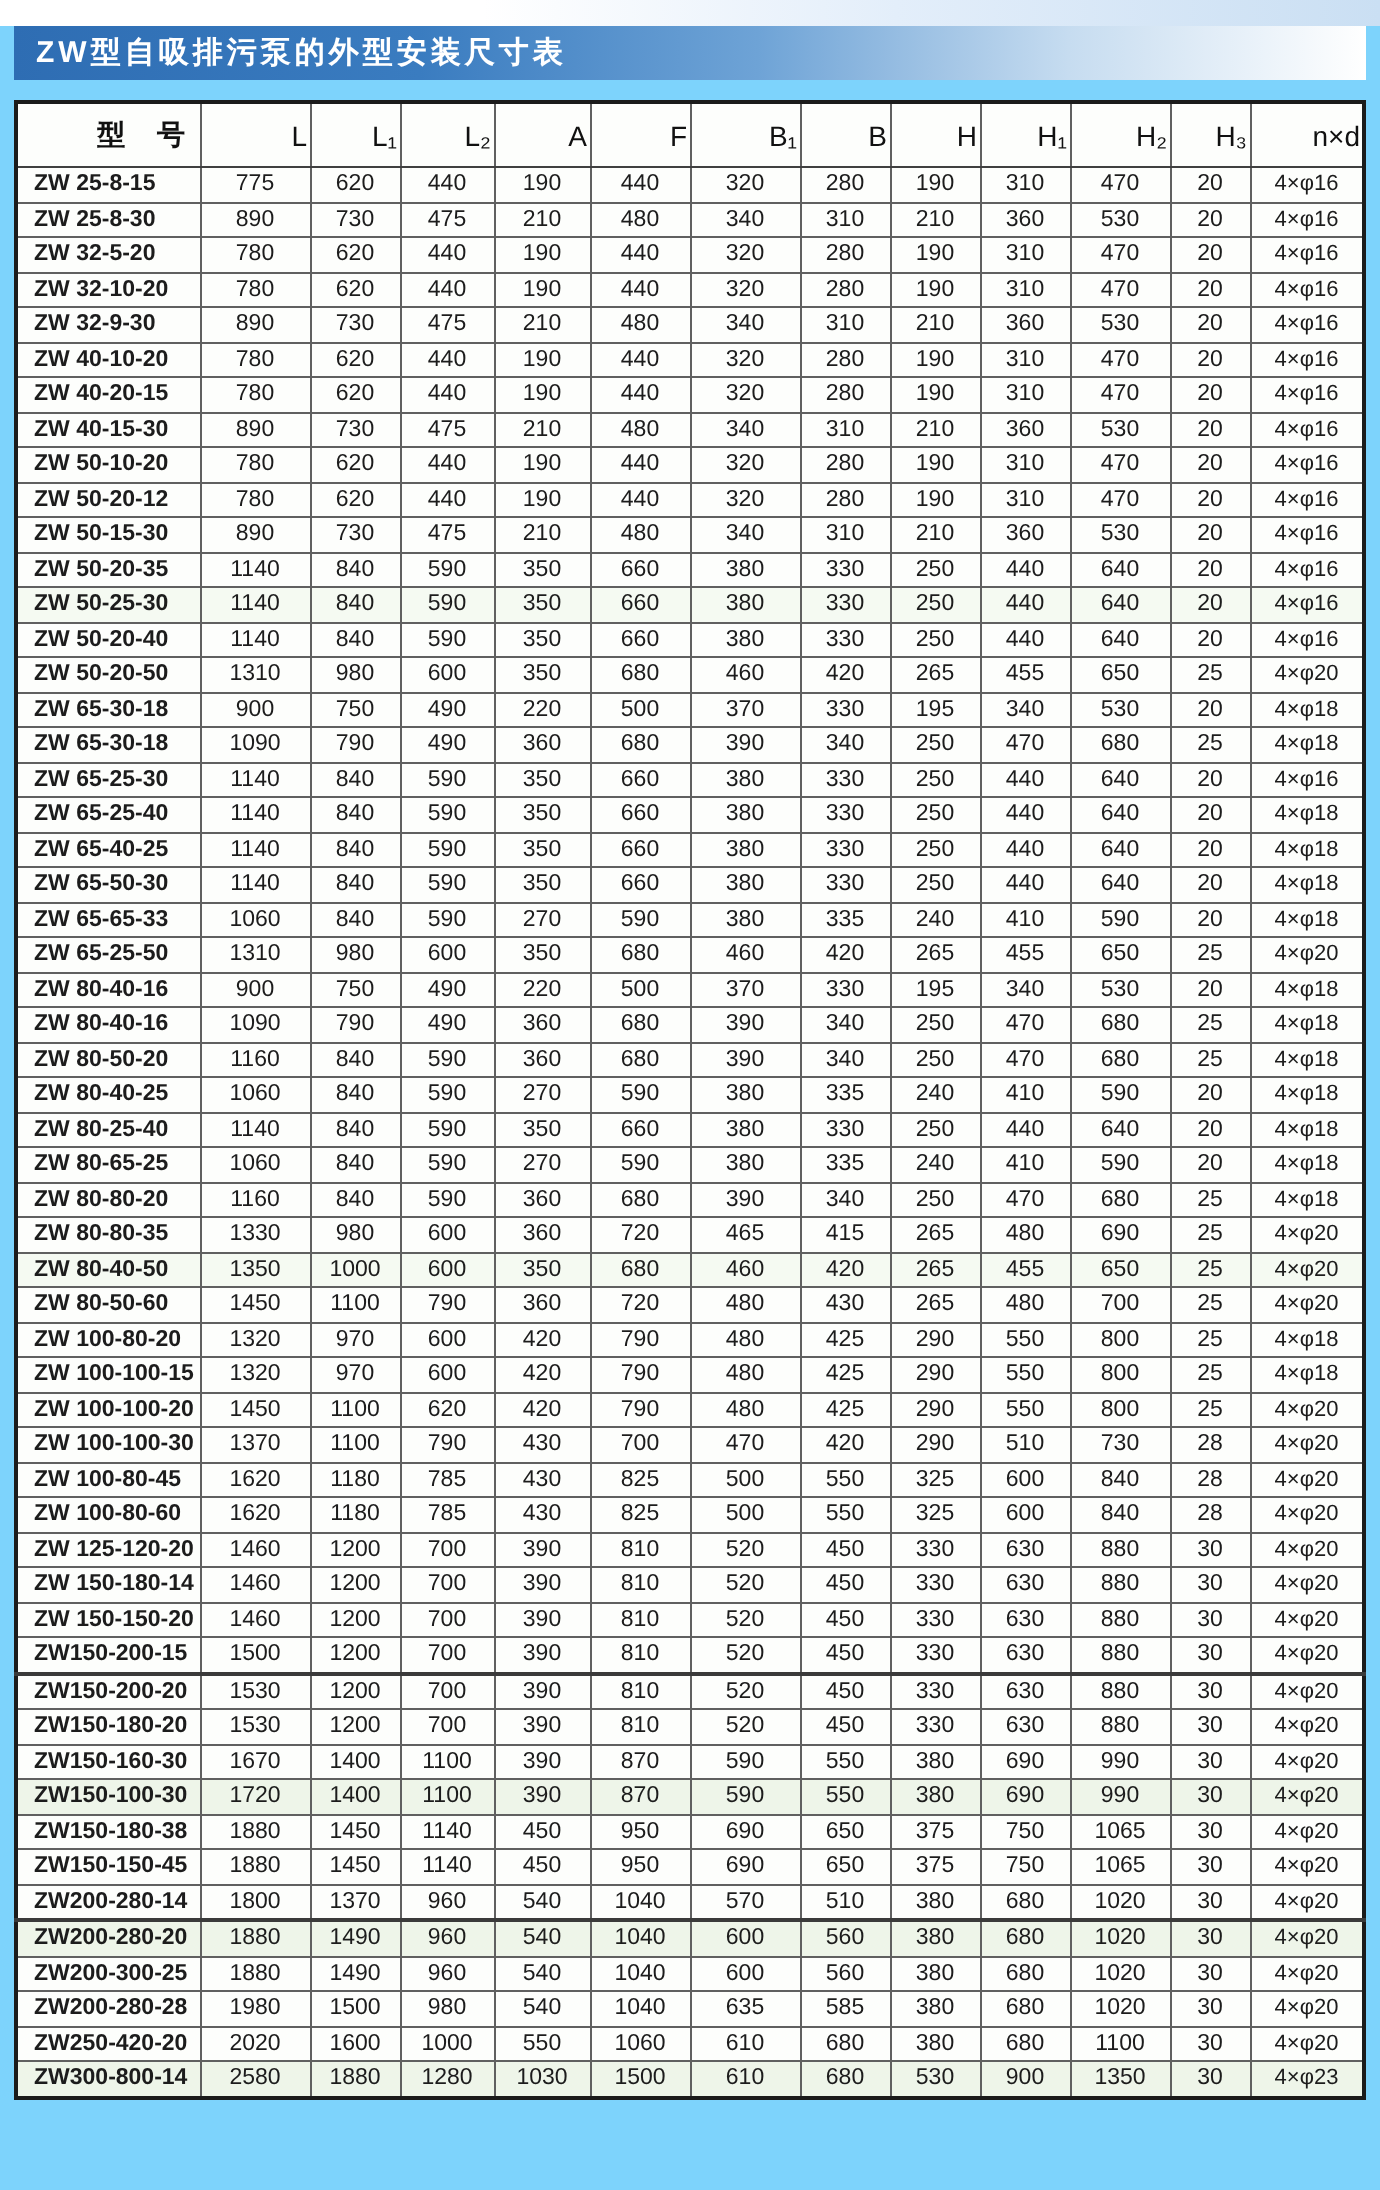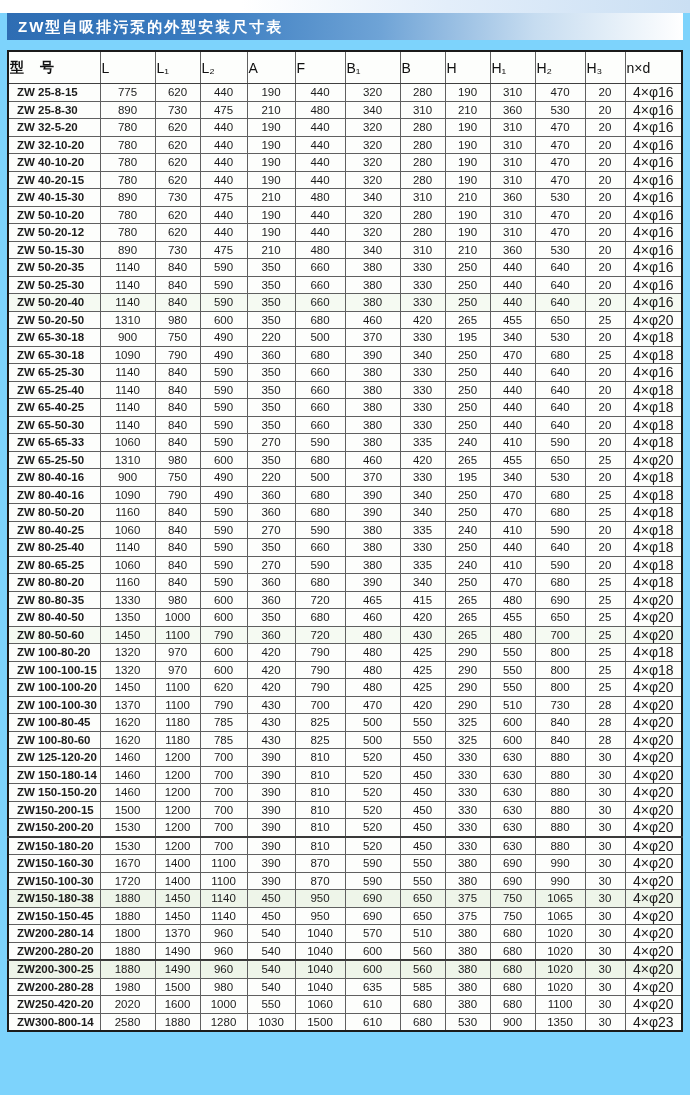--- a/index.html
+++ b/index.html
@@ -48,42 +48,42 @@
   table.dims th, table.dims td {
     border: 1px solid #606060;
     overflow: hidden;
     white-space: nowrap;
   }
   table.dims th {
     height: 29px;
     font-size: 14px;
     font-weight: normal;
     color: #111;
-    text-align: left;
+    text-align: right;
     background: #fdfefc;
   }
   table.dims th:first-child {
     font-weight: bold;
     letter-spacing: 6px;
   }
   table.dims td {
     height: 16.5px;
     line-height: 16.5px;
     font-size: 11.5px;
     color: #1c1c1c;
     text-align: center;
     padding: 0;
   }
   table.dims td.model {
     text-align: left;
     padding-left: 8px;
     font-weight: bold;
   }
   table.dims td.nxd {
-    font-size: 14px;
+    font-size: 11px;
   }
   
   table.dims tbody tr:nth-child(47),
   table.dims tbody tr:nth-child(51),
   table.dims tbody tr:nth-child(55),
   table.dims tbody tr:nth-child(56) {
     background: #eef5e9;
   }
   table.dims tbody tr:nth-child(13),
   table.dims tbody tr:nth-child(32) {
@@ -192,20 +192,35 @@
           <td>440</td>
           <td>320</td>
           <td>280</td>
           <td>190</td>
           <td>310</td>
           <td>470</td>
           <td>20</td>
           <td class="nxd">4×φ16</td>
         </tr>
         <tr>
+          <td class="model">ZW 32-9-30</td>
+          <td>890</td>
+          <td>730</td>
+          <td>475</td>
+          <td>210</td>
+          <td>480</td>
+          <td>340</td>
+          <td>310</td>
+          <td>210</td>
+          <td>360</td>
+          <td>530</td>
+          <td>20</td>
+          <td class="nxd">4×φ16</td>
+        </tr>
+        <tr>
           <td class="model">ZW 40-10-20</td>
           <td>780</td>
           <td>620</td>
           <td>440</td>
           <td>190</td>
           <td>440</td>
           <td>320</td>
           <td>280</td>
           <td>190</td>
           <td>310</td>

